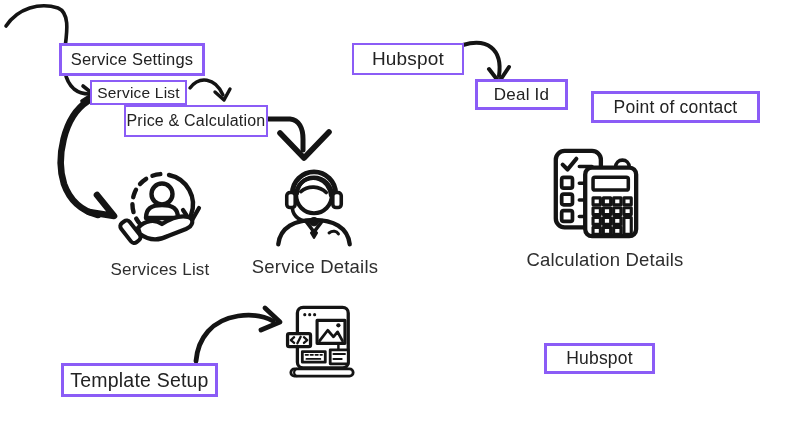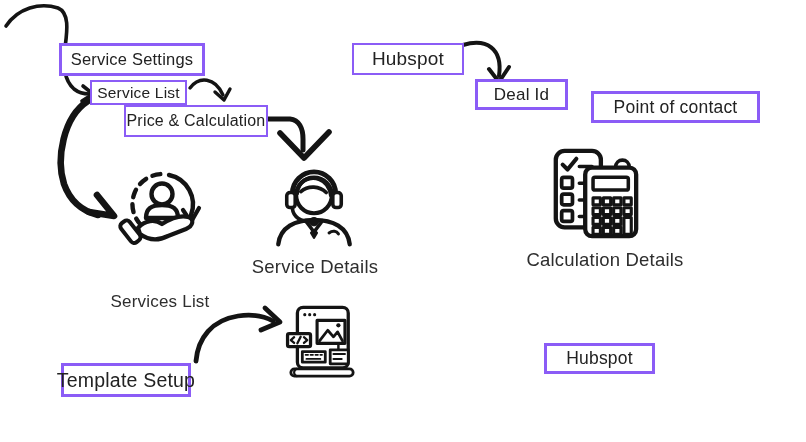--- a/index.html
+++ b/index.html
@@ -38,35 +38,35 @@
     <path stroke-width="4.8" d="M196 361 C198 338 212 320 238 316 C252 314 264 316 273 321"></path>
     <path stroke-width="4.8" d="M265 308 L280 322 L261 330"></path>
   </svg>
 
   <div class="nbox" style="left:59px;top:43px;width:146px;height:33px;font-size:16.5px;">Service Settings</div>
   <div class="nbox" style="left:90px;top:80px;width:97px;height:25px;font-size:15.5px;border-width:2.5px;text-align:center;">Service List</div>
   <div class="nbox" style="left:116px;top:105px;width:144px;height:32px;font-size:16px;border-width:2.5px;margin-left:8px;">Price &amp; Calculation</div>
   <div class="nbox" style="left:352px;top:43px;width:112px;height:32px;font-size:19px;border-width:2.5px;">Hubspot</div>
   <div class="nbox" style="left:475px;top:79px;width:93px;height:31px;font-size:17px;">Deal Id</div>
   <div class="nbox" style="left:591px;top:91px;width:169px;height:32px;font-size:17.5px;">Point of contact</div>
-  <div class="nbox" style="left:61px;top:363px;width:130px;height:34px;font-size:19.5px;border-width:3.5px;">Template Setup</div>
+  <div class="nbox" style="left:61px;top:363px;width:157px;height:34px;font-size:19.5px;border-width:3.5px;">Template Setup</div>
   <div class="nbox" style="left:544px;top:343px;width:111px;height:31px;font-size:17.5px;">Hubspot</div>
 
   <div class="icon" style="left:112px;top:158px;">
     <svg width="96" height="96" viewBox="0 0 96 96" fill="none" stroke="#141414" stroke-linecap="round" stroke-linejoin="round">
       <path d="M29 67 A30 30 0 0 1 50 16" stroke-width="4.4" stroke-dasharray="8 7"></path>
       <path d="M57 17 A30 30 0 0 1 79 57" stroke-width="4.4"></path>
       <path d="M71 52 L79 64 L87 50" stroke-width="4.2"></path>
       <circle cx="50" cy="36" r="10.5" stroke-width="4.4" fill="#ffffff"></circle>
       <path d="M34 60 C34 50 40 47 50 47 C60 47 66 50 66 60 Z" stroke-width="4.4" fill="#ffffff"></path>
       <rect x="13" y="62" width="11" height="24" rx="4" transform="rotate(-38 18 74)" stroke-width="4" fill="#ffffff"></rect>
       <path d="M26 70 C33 62 43 61 50 66 C58 61 68 57 76 59 C83 61 81 68 74 71 L56 78 C46 83 36 82 28 76 Z" stroke-width="4.2" fill="#ffffff"></path>
     </svg>
   </div>
-  <div class="caption" style="left:85px;top:260px;width:150px;font-size:17px;margin-top:32px;">Services List</div>
+  <div class="caption" style="left:85px;top:260px;width:150px;font-size:17px;">Services List</div>
 
   <div class="icon" style="left:267px;top:152px;">
     <svg width="94" height="98" viewBox="0 0 100 100" fill="none" stroke="#141414" stroke-linecap="round" stroke-linejoin="round">
       <path d="M12 96 C14 78 30 70 50 70 C70 70 86 78 88 96" stroke-width="4.6" fill="#ffffff"></path>
       <path d="M41 71 L50 83 L59 71" stroke-width="3.8"></path>
       <path d="M47 84 L50 89 L53 84 L50 81 Z" stroke-width="2.6" fill="#141414"></path>
       <path d="M66 84 C70 81 74 82 76 85" stroke-width="3.2"></path>
       <circle cx="50" cy="44" r="19" stroke-width="4.4" fill="#ffffff"></circle>
       <path d="M32 42 C33 28 46 23 56 27 C64 30 67 37 68 44" stroke-width="4.2"></path>
       <path d="M36 40 C44 33 56 34 63 41" stroke-width="4"></path>

